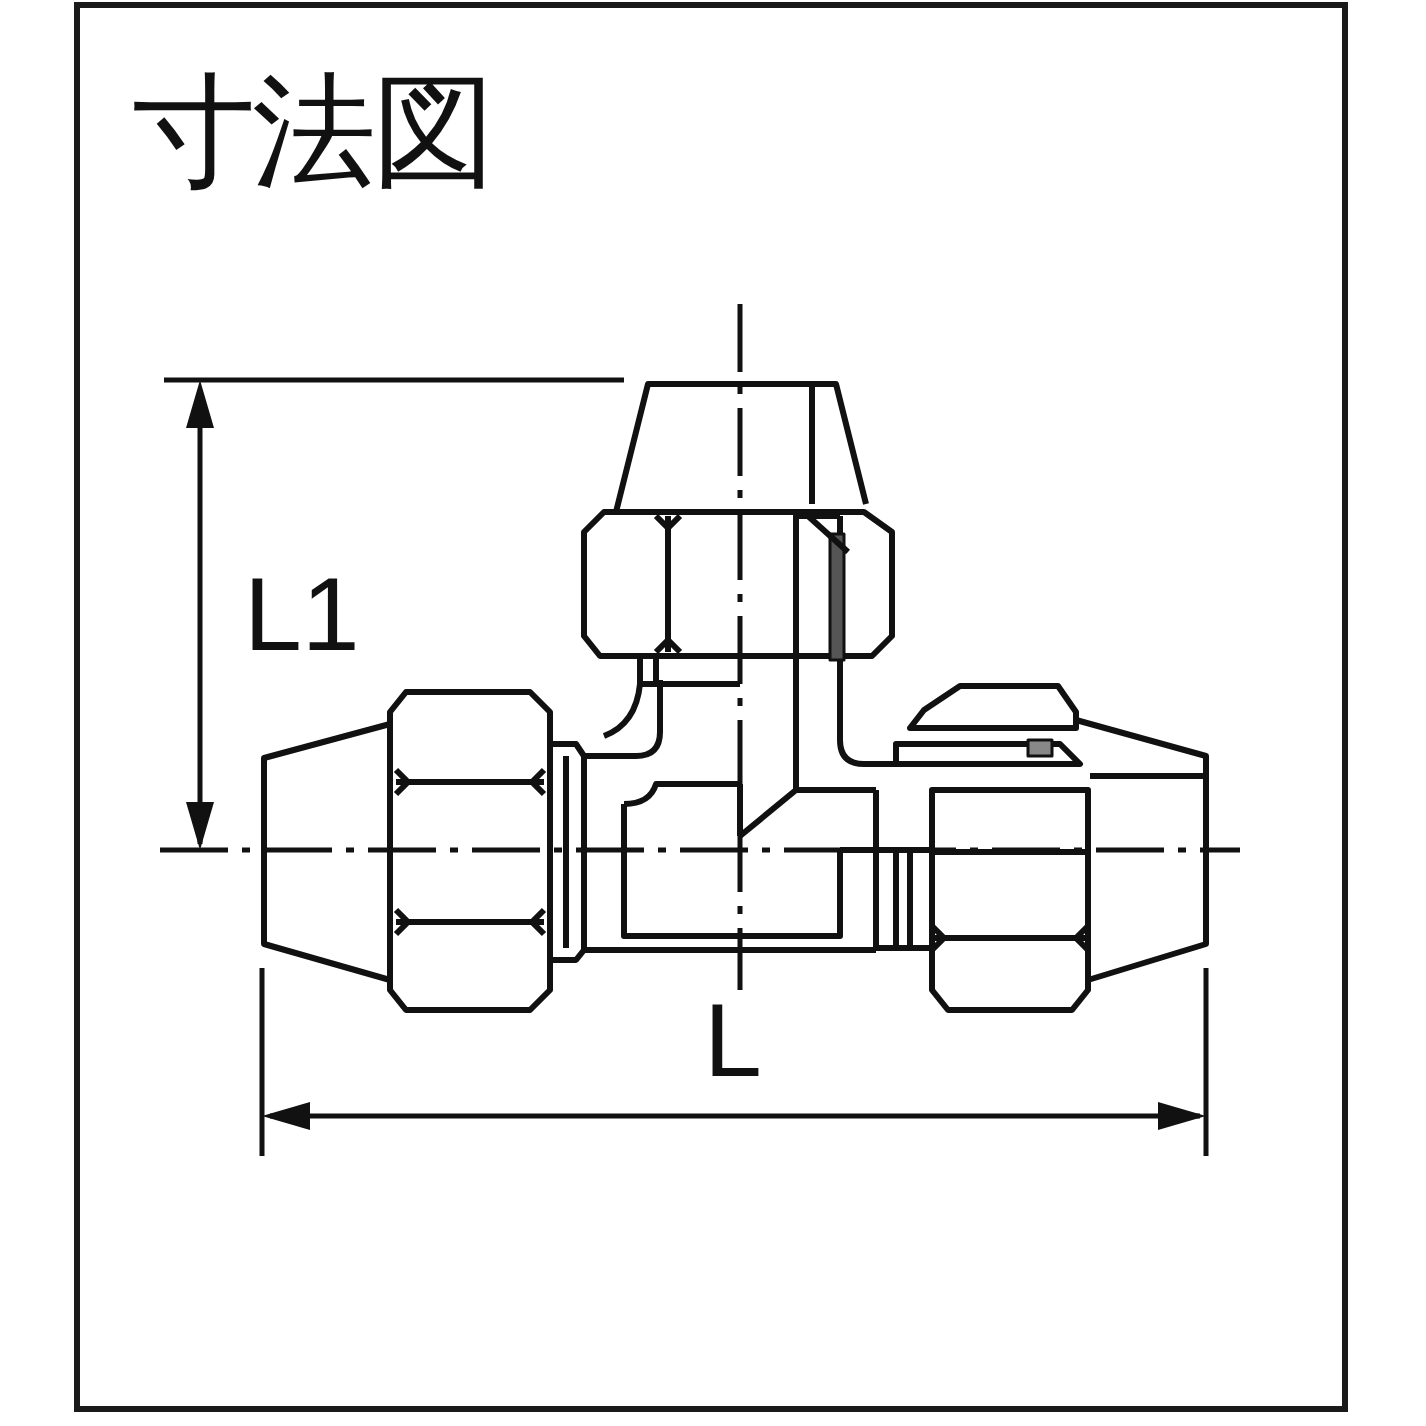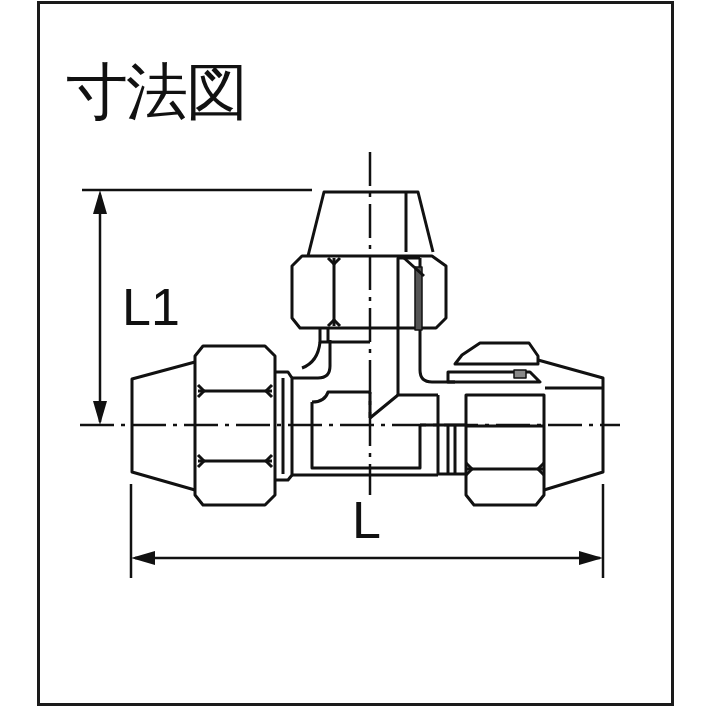--- a/index.html
+++ b/index.html
@@ -2,21 +2,21 @@
 <html><head>
   <meta charset="utf-8">
   <style>
     html, body { margin: 0; padding: 0; background: #ffffff; }
     body { width: 713px; height: 713px; position: relative; overflow: hidden; font-family: "DejaVu Sans", sans-serif; }
     .frame {
       position: absolute; left: 37px; top: 1px; width: 637px; height: 705px;
       border: 3px solid #1a1a1a; box-sizing: border-box; background: #ffffff;
     }
     .title {
-      position: absolute; left: 66px; top: 56px;
+      position: absolute; left: 66px; top: 30px;
       font-family: "DejaVu Sans", sans-serif; font-size: 62px; line-height: 72px;
       color: #111111; letter-spacing: -2px; font-weight: normal;
     }
     svg.drawing { position: absolute; left: 0; top: 0; }
     .dim-label {
       font-family: "Liberation Sans", sans-serif; font-size: 52px; fill: #111111;
     }
   </style>
 </head>
 <body>

